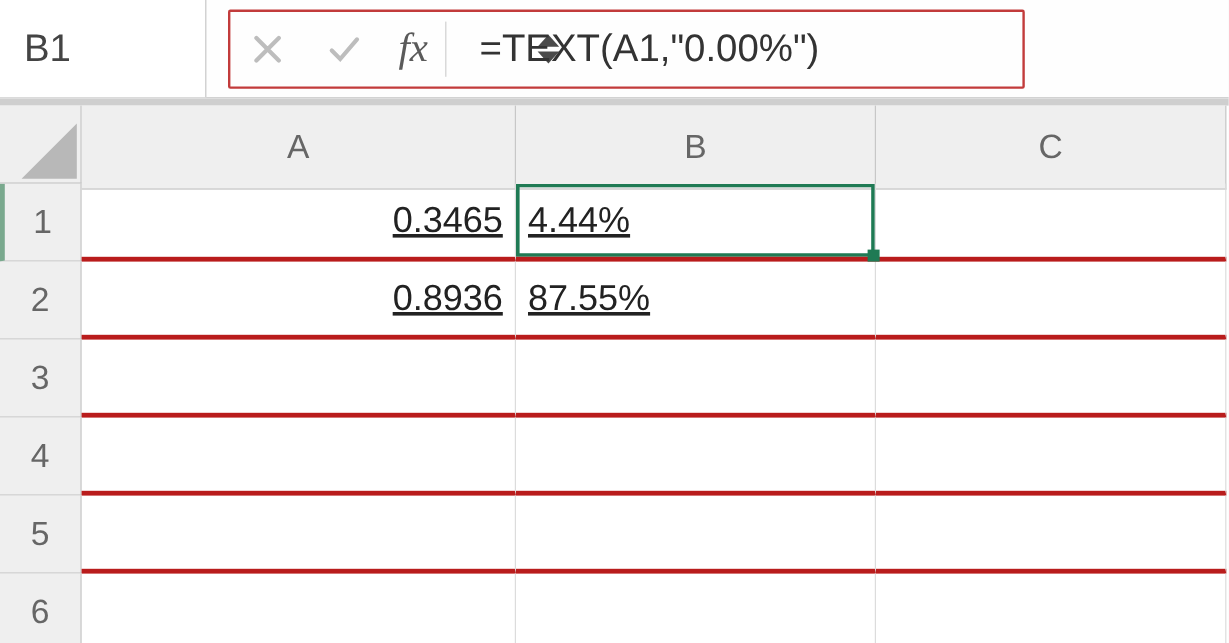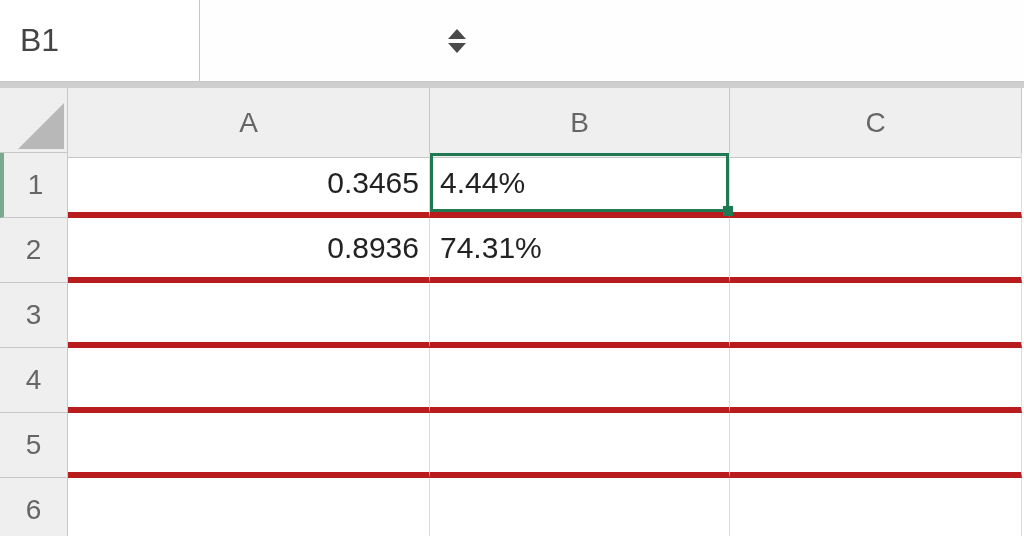--- a/index.html
+++ b/index.html
@@ -17,21 +17,21 @@
   .formula-bar {
     display: flex;
     align-items: stretch;
     height: 82px;
     background: #fefefe;
     border-bottom: 1px solid #c7c7c7;
   }
   .name-box-wrap {
     display: flex;
     align-items: center;
-    width: 200px;
+    width: 172px;
     background: #ffffff;
     border-right: 1px solid #c7c7c7;
     padding: 0 10px 0 18px;
   }
   .name-box {
     flex: 1;
     font-size: 32px;
     color: #444;
     background: transparent;
     border: none;
@@ -126,26 +126,27 @@
     right: 3px; bottom: 3px;
     width: 0; height: 0;
     border-left: 46px solid transparent;
     border-bottom: 46px solid #b8b8b8;
   }
   .row-hdr { justify-content: center; }
   .row-hdr.active { border-left: 4px solid #7aa98e; }
 
   .cell {
     border-right: 1px solid #dcdcdc;
-    border-bottom: 6px solid #b91c1c;
+    border-bottom: 4px solid #b91c1c;
     font-size: 30px;
     color: #222;
     padding: 0 10px;
     display: flex;
     align-items: center;
+    text-decoration: underline;
   }
   .align-right { justify-content: flex-end; }
   .align-left  { justify-content: flex-start; }
 
   .cell.selected {
     position: relative;
     box-shadow: inset 0 0 0 3px #1f7a54;
   }
   .cell.selected::after {
     content: "";
@@ -162,37 +163,53 @@
 
 <div class="formula-bar">
   <div class="name-box-wrap">
     <input class="name-box" value="B1" style="">
     <div class="spinner">
       <div class="tri-up"></div>
       <div class="tri-down"></div>
     </div>
   </div>
 
+  <div class="fbar-right">
+    <div class="fbar-highlight">
+      <div class="fbar-btn">
+        <svg width="28" height="28" viewBox="0 0 24 24">
+          <path d="M4 4 L20 20 M20 4 L4 20" stroke="#bdbdbd" stroke-width="3" stroke-linecap="round" fill="none"></path>
+        </svg>
+      </div>
+      <div class="fbar-btn">
+        <svg width="34" height="28" viewBox="0 0 24 24">
+          <path d="M3 13 L9 19 L21 5" stroke="#bdbdbd" stroke-width="3" stroke-linecap="round" fill="none"></path>
+        </svg>
+      </div>
+      <div class="fx-label">fx</div>
+      <input class="formula-input" value="=TEXT(A1,&quot;0.00%&quot;)" style="">
+    </div>
+  </div>
 </div>
 
 <div class="sheet">
 
   <div class="corner"></div>
   <div class="hdr col-hdr">A</div>
   <div class="hdr col-hdr">B</div>
   <div class="hdr col-hdr">C</div>
 
   <div class="hdr row-hdr active">1</div>
   <div class="cell align-right">0.3465</div>
   <div class="cell align-left selected">4.44%</div>
   <div class="cell"></div>
 
   <div class="hdr row-hdr">2</div>
   <div class="cell align-right">0.8936</div>
-  <div class="cell align-left">74.31%</div>
+  <div class="cell align-left">87.55%</div>
   <div class="cell"></div>
 
   <div class="hdr row-hdr">3</div>
   <div class="cell"></div>
   <div class="cell"></div>
   <div class="cell"></div>
 
   <div class="hdr row-hdr">4</div>
   <div class="cell"></div>
   <div class="cell"></div>

